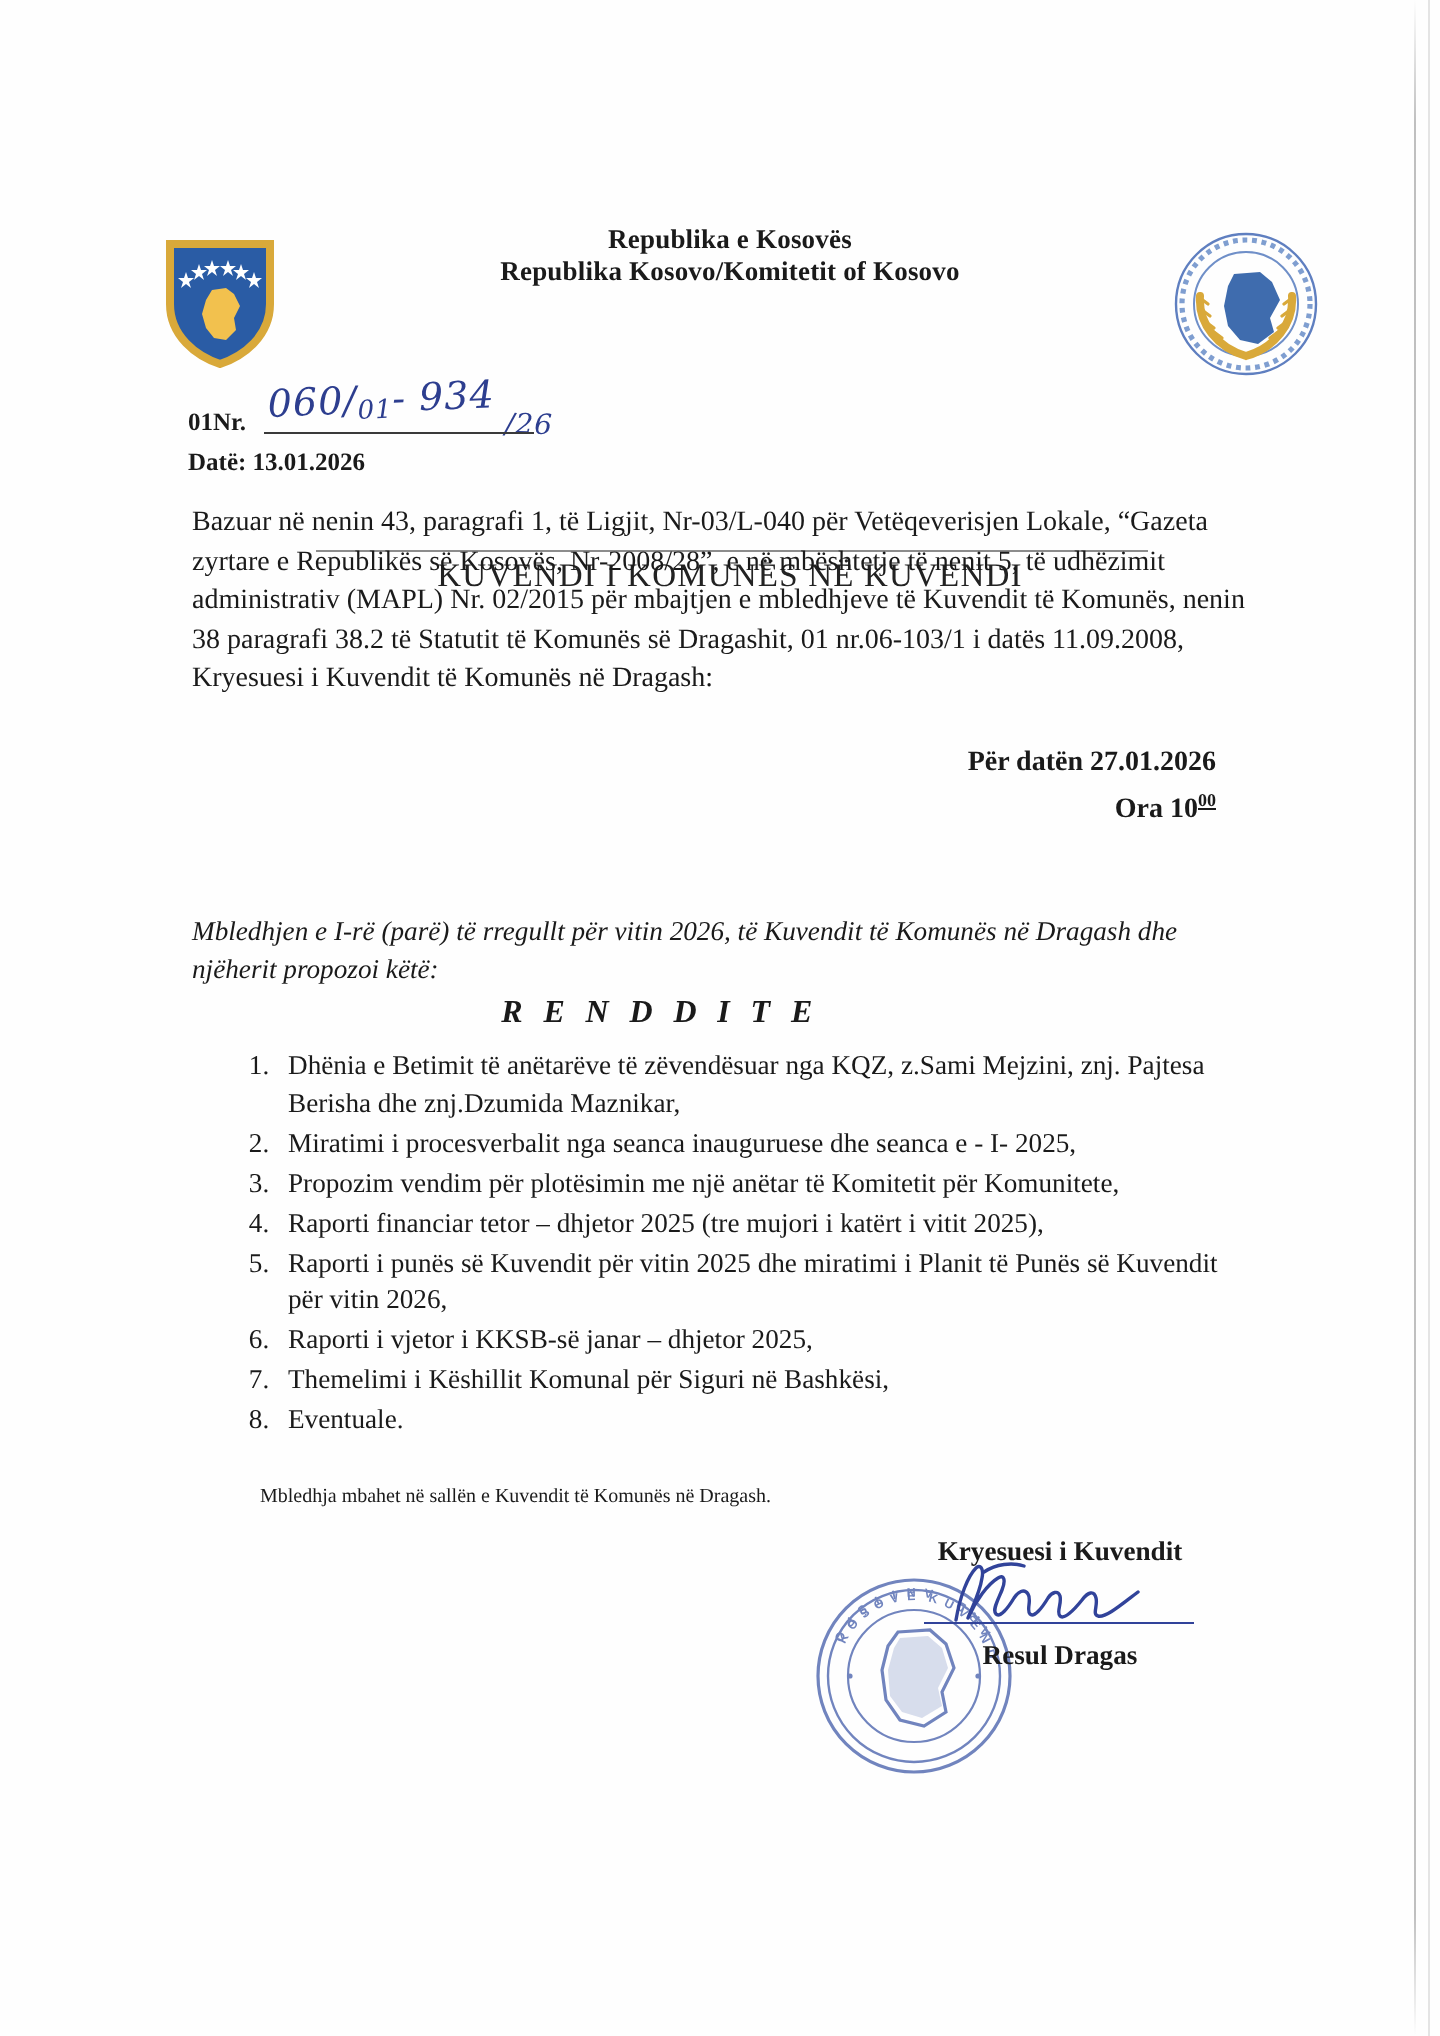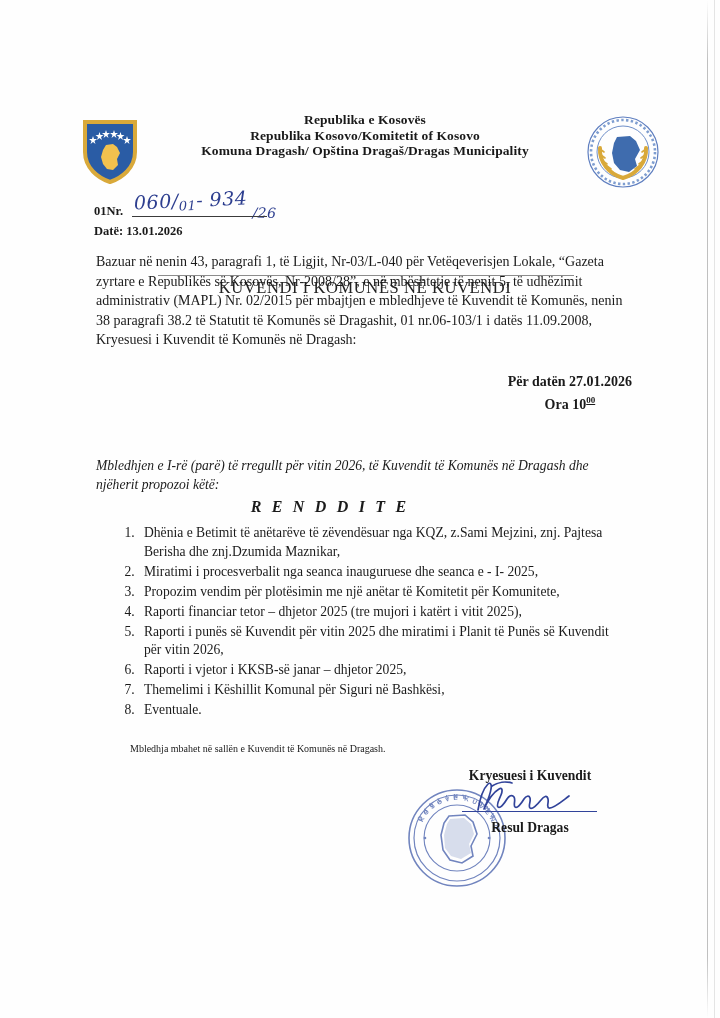--- a/index.html
+++ b/index.html
@@ -144,23 +144,23 @@
     top: 252px;
     width: 528px;
     font-size: 14px;
     line-height: 19.5px;
     text-align: left;
   }
 
   
   .datehour {
     position: absolute;
-    right: 88px;
+    right: 112px;
     top: 372px;
-    text-align: center;
+    text-align: right;
     font-weight: bold;
     font-size: 14px;
     line-height: 19px;
   }
   .datehour sup {
     font-size: 9px;
     text-decoration: underline;
     vertical-align: super;
   }
 
@@ -295,21 +295,20 @@
           <polygon points="38.5,14 39.5,17 42.5,17 40,19 41,22 38.5,20 36,22 37,19 34.5,17 37.5,17"></polygon>
           <polygon points="45,18 46,21 49,21 46.5,23 47.5,26 45,24 42.5,26 43.5,23 41,21 44,21"></polygon>
         </g>
         <path d="M24 27 L31 26 L35 29 L38 35 L35 41 L36 47 L31 52 L25 51 L21 46 L19 39 L21 32 Z" fill="#f2c14e"></path>
       </svg>
     </div>
 
     <div class="header-text">
       <div class="ln">Republika e Kosovës</div>
       <div class="ln">Republika Kosovo/Komitetit of Kosovo</div>
-      <div class="ln">Komuna Dragash/ Opština Dragaš/Dragas Municipality</div>
     </div>
 
     <div class="seal-top">
       <svg viewBox="0 0 76 76" width="76" height="76">
         <circle cx="38" cy="38" r="35" fill="none" stroke="#5f7fc0" stroke-width="1.2"></circle>
         <circle cx="38" cy="38" r="32" fill="none" stroke="#7f9ed0" stroke-width="2.6" stroke-dasharray="2.4 2.4"></circle>
         <circle cx="38" cy="38" r="26" fill="none" stroke="#6f8fc8" stroke-width="1"></circle>
         <path d="M15 34 C14 48 24 60 38 64 C52 60 62 48 61 34" fill="none" stroke="#d9a93a" stroke-width="4" stroke-linecap="round"></path>
         <g stroke="#d9a93a" stroke-width="1.6" stroke-linecap="round">
           <path d="M19 38 l-4 -3 M20 44 l-4 -3 M22 50 l-4 -3 M26 55 l-4 -3"></path>

